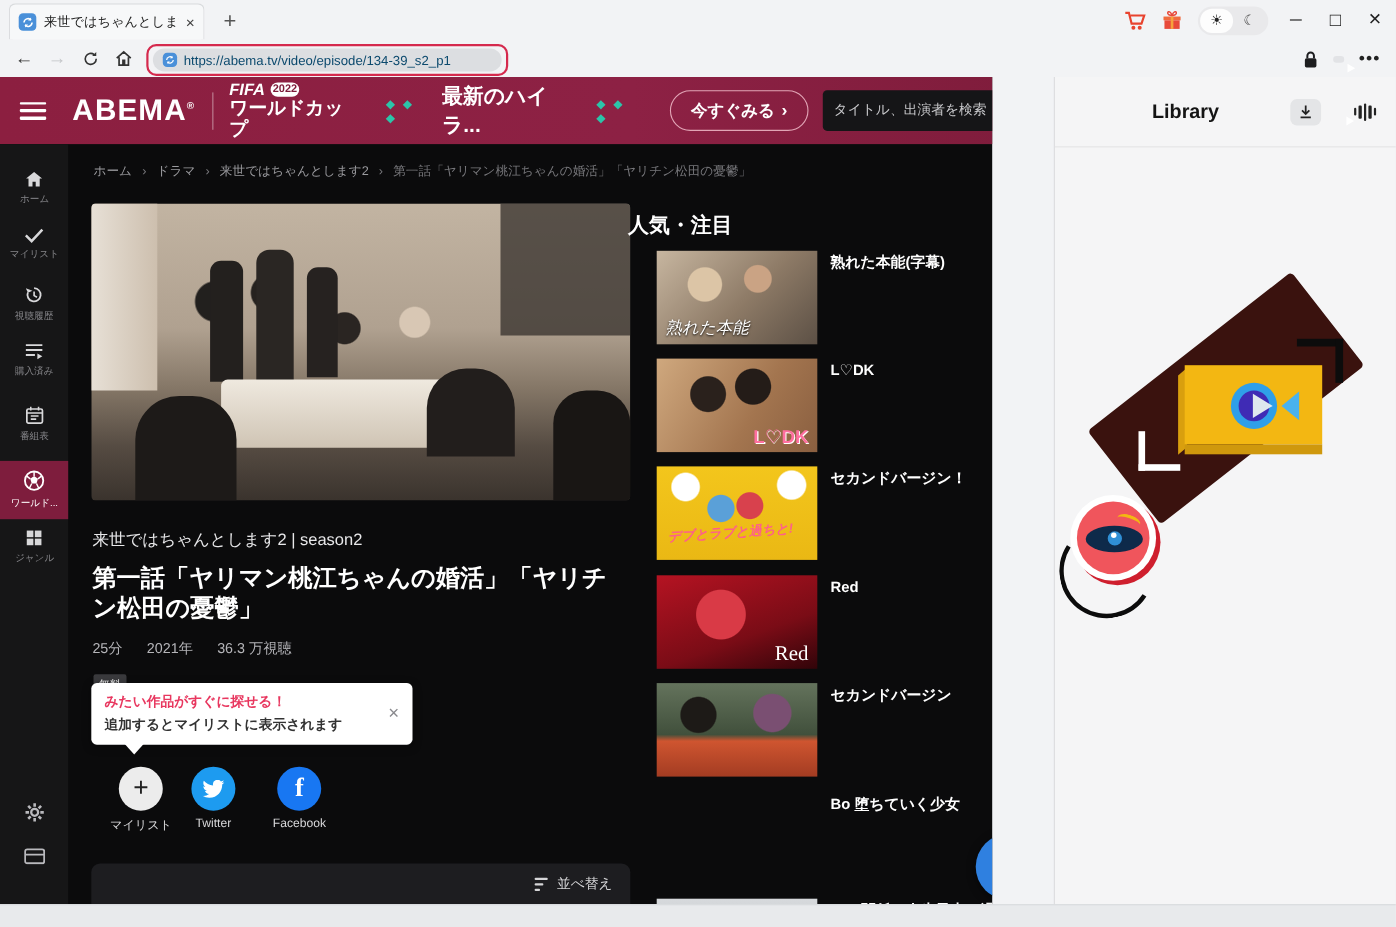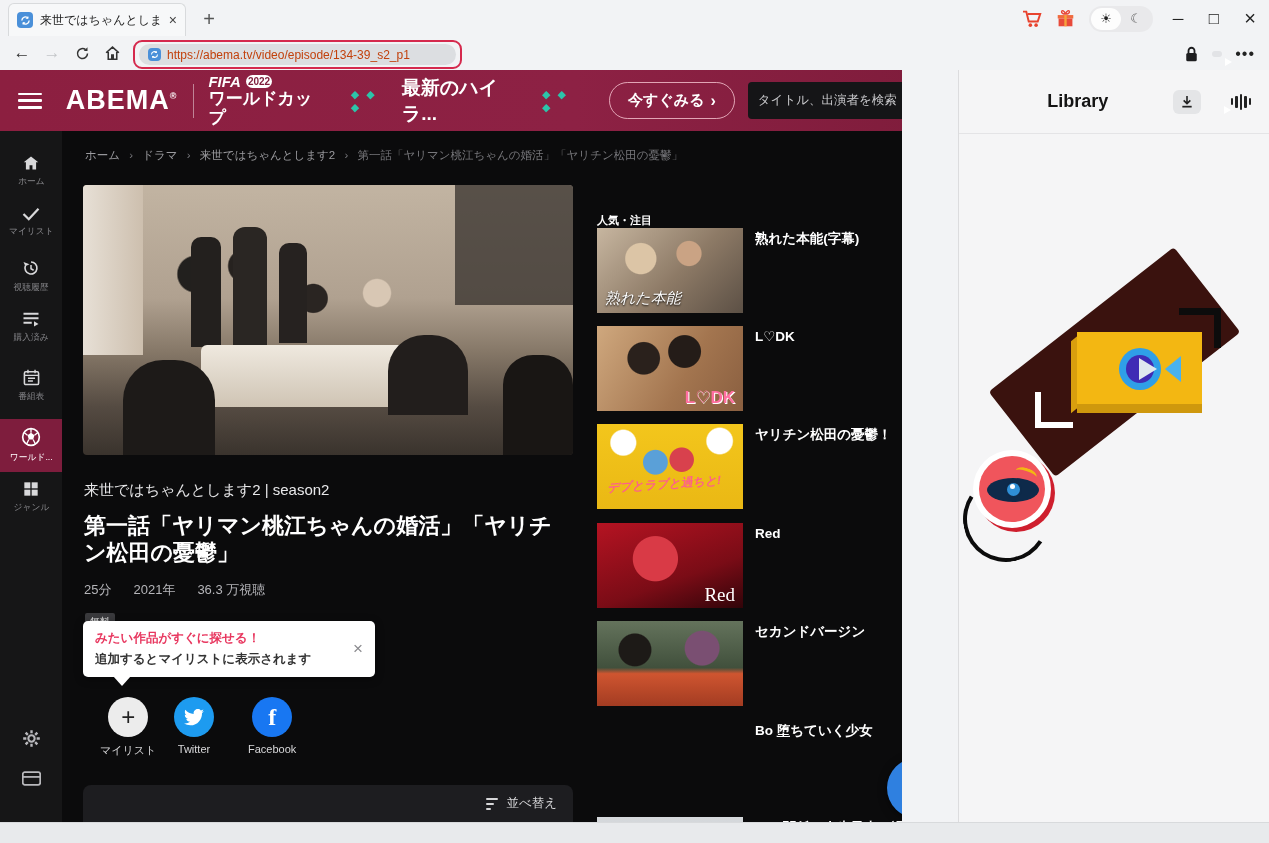--- a/index.html
+++ b/index.html
@@ -19,21 +19,21 @@
   .theme-seg { width:30px; height:22px; display:flex; align-items:center; justify-content:center; font-size:13px; border-radius:12px; }
   .theme-sun { background:#fdfdfd; color:#222; }
   .theme-moon { color:#555; }
   .winbtn { font-size:15px; color:#222; width:22px; text-align:center; }
 
   
   #toolbar { position:absolute; left:0; top:37px; width:1269px; height:33px; background:#f2f3f5; }
   .nav-ic { position:absolute; top:4px; width:24px; height:24px; display:flex; align-items:center; justify-content:center; font-size:17px; color:#333; }
   .url-highlight { position:absolute; left:133px; top:3px; width:329px; height:29px; border:2px solid #d5294d; border-radius:9px; pointer-events:none; }
   .urlbar { position:absolute; left:139px; top:7px; width:317px; height:21px; background:#dcdee1; border-radius:11px; display:flex; align-items:center; gap:6px; padding:0 9px; }
-  .url-text { font-size:12px; color:#c2410c; white-space:nowrap; overflow:hidden; }
+  .url-text { font-size:12px; color:#0c4a6e; white-space:nowrap; overflow:hidden; }
   .tool-right { position:absolute; right:14px; top:3px; height:28px; display:flex; align-items:center; gap:13px; }
   .dl-active { background:#e2e3e6; border-radius:6px; padding:3px 5px; }
   .playbox { width:22px; height:16px; background:#1d1d1f; border-radius:4px; position:relative; }
   .playbox::after { content:""; position:absolute; left:8px; top:4px; border-left:7px solid #fff; border-top:4px solid transparent; border-bottom:4px solid transparent; }
   .dots { font-size:16px; color:#222; letter-spacing:1px; }
 
   
   #viewport { position:absolute; left:0; top:70px; width:902px; height:752px; background:#0b0b0c; overflow:hidden; }
 
   
@@ -108,21 +108,21 @@
   .c-tw { background:#1d9bf0; }
   .c-fb { background:#1877f2; color:#fff; font-size:24px; font-weight:bold; font-family:"Liberation Serif",serif; }
 
   
   .sortbar { position:absolute; left:83px; top:715px; width:490px; height:37px; background:#1d1d20; border-radius:8px 8px 0 0; display:flex; align-items:center; justify-content:flex-end; padding:0 16px; gap:8px; color:#d6d6d8; font-size:12.5px; }
   .sort-ic { display:flex; flex-direction:column; gap:3px; }
   .sort-ic span { height:2px; background:#d6d6d8; border-radius:1px; }
   .s1{width:12px;} .s2{width:8px;} .s3{width:5px;}
 
   
-  .pop-head { position:absolute; left:597px; top:122px; color:#fff; font-size:11px; font-weight:bold;margin-top:21px; }
+  .pop-head { position:absolute; left:571px; top:122px; color:#fff; font-size:19px; font-weight:bold; }
   .pop-item { position:absolute; left:597px; width:348px; height:85px; }
   .thumb { position:absolute; left:0; top:0; width:146px; height:85px; border-radius:0; overflow:hidden; }
   .pop-title { position:absolute; left:158px; top:2px; width:150px; color:#fff; font-size:13.5px; font-weight:bold; line-height:1.3; }
   .pop-add { position:absolute; right:22px; top:26px; color:#cacace; font-size:24px; font-weight:300; }
   .cap { position:absolute; color:#fff; }
   .t0 { background:radial-gradient(circle at 30% 36%, #dcc5a6 0 13%, transparent 14%), radial-gradient(circle at 63% 30%, #caa384 0 11%, transparent 12%), linear-gradient(135deg,#c7b6a0,#8d7a66 55%,#5c5045); }
   .t0 .cap { left:8px; bottom:5px; font-family:"Liberation Serif",serif; font-size:15px; font-style:italic; text-shadow:0 1px 2px #000; }
   .t1 { background:radial-gradient(circle at 32% 38%, #2a211c 0 14%, transparent 15%), radial-gradient(circle at 60% 30%, #241c18 0 15%, transparent 16%), linear-gradient(120deg,#cfa87e,#a3754f 60%,#8a5f40); }
   .t1 .cap { right:8px; bottom:3px; color:#ff6fa0; font-size:17px; font-weight:bold; text-shadow:1px 1px 0 #fff; }
   .t2 { background:radial-gradient(circle at 40% 45%, #5aa0d8 0 12%, transparent 13%), radial-gradient(circle at 58% 42%, #d8414d 0 12%, transparent 13%), radial-gradient(circle at 18% 22%, #fff 0 9%, transparent 10%), radial-gradient(circle at 84% 20%, #fff 0 9%, transparent 10%), linear-gradient(180deg,#f3c61c,#eab814); }
@@ -454,21 +454,21 @@
       <div class="thumb t1">
           <span class="cap">L♡DK</span>
         </div>
       <div class="pop-title">L♡DK</div>
       <div class="pop-add">+</div>
     </div>
     <div class="pop-item" style="top:354px;">
       <div class="thumb t2">
           <span class="cap">デブとラブと過ちと!</span>
         </div>
-      <div class="pop-title">ヤリチン松田の憂鬱！</div>
+      <div class="pop-title">セカンドバージン！</div>
       <div class="pop-add">+</div>
     </div>
     <div class="pop-item" style="top:453px;">
       <div class="thumb t3">
           <span class="cap">Red</span>
         </div>
       <div class="pop-title">Red</div>
       <div class="pop-add">+</div>
     </div>
     <div class="pop-item" style="top:551px;">

